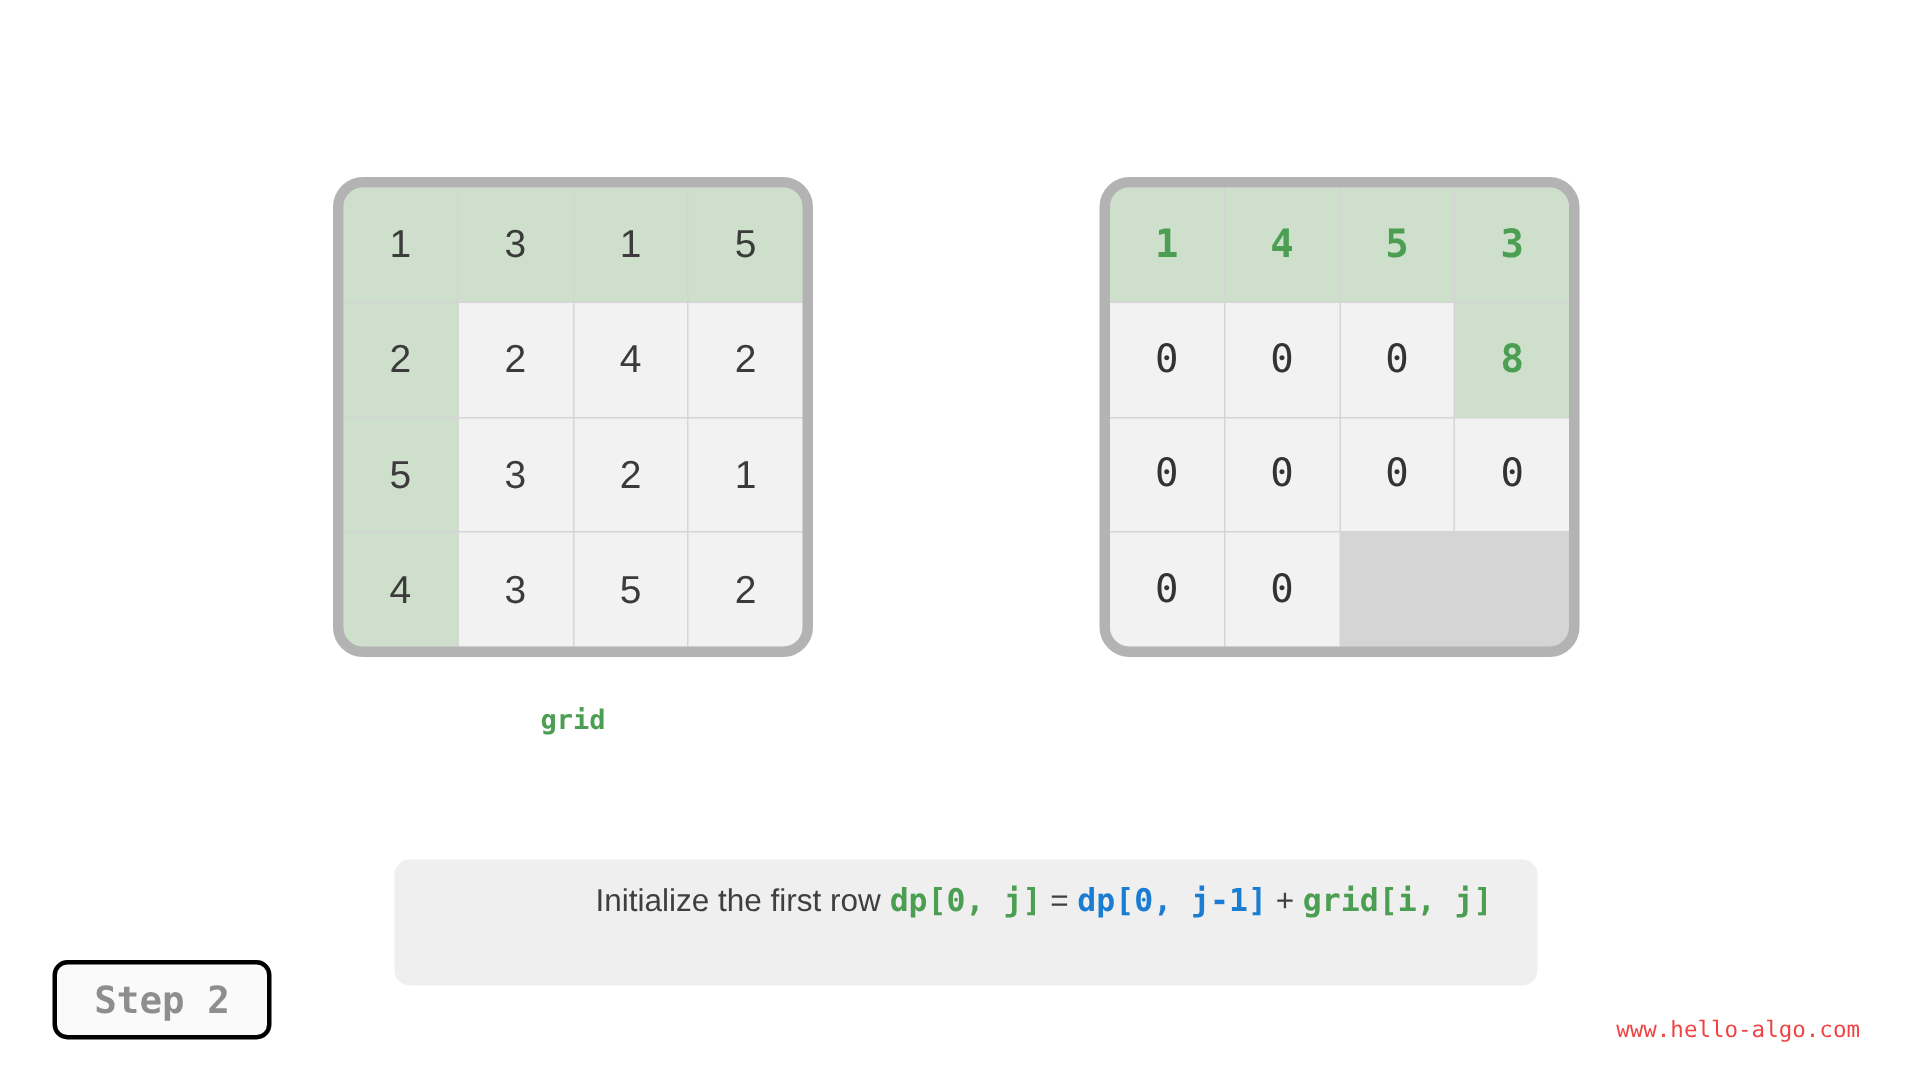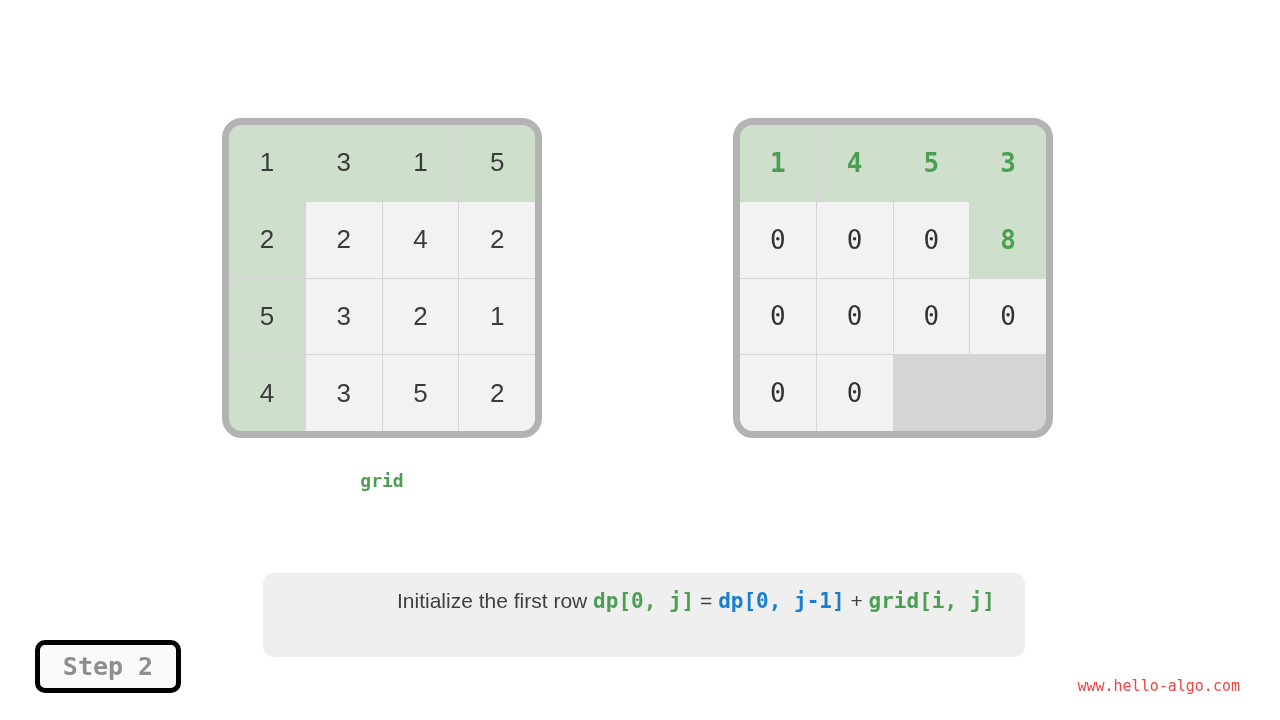--- a/index.html
+++ b/index.html
@@ -92,21 +92,21 @@
   .seg-blue  { color: #1a7dd1; }
 
   
   .step-badge {
     position: absolute;
     left: 35px;
     top: 640px;
     width: 146px;
     height: 53px;
     box-sizing: border-box;
-    border: 5px solid #000000;
+    border: 3px solid #000000;
     border-radius: 10px;
     background: #fafafa;
     display: flex;
     align-items: center;
     justify-content: center;
     font-family: "DejaVu Sans Mono", monospace;
     font-weight: bold;
     font-size: 25px;
     color: #8e8e8e;
   }

